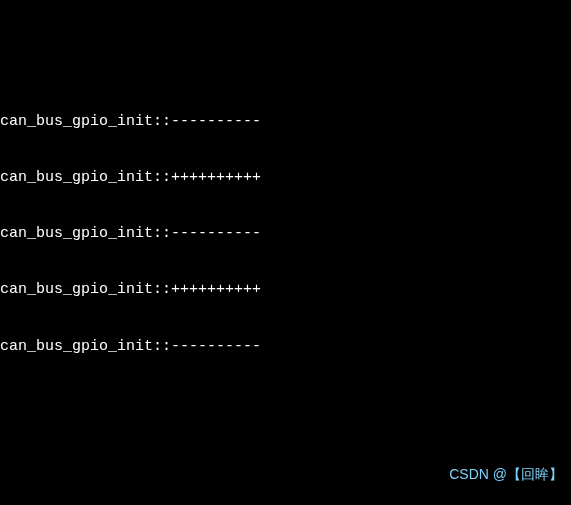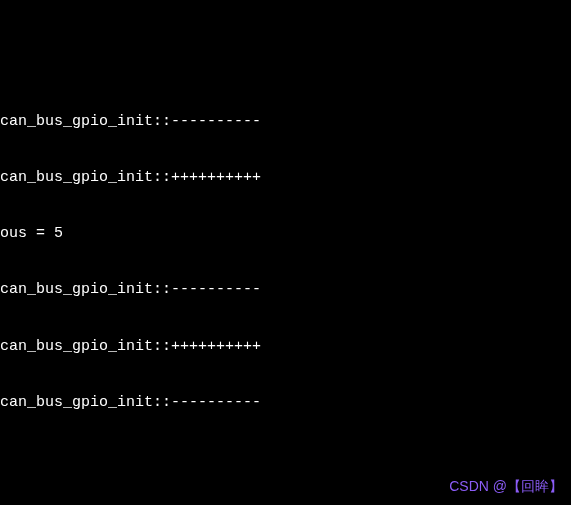--- a/index.html
+++ b/index.html
@@ -21,39 +21,38 @@
     }
     .terminal {
       padding: 0;
     }
     .line {
       display: block;
       min-height: 1.25em;
     }
     .watermark {
       position: absolute;
-      bottom: 10px;
+      bottom: 22px;
       right: 8px;
-      color: #8b5cf6;
+      color: #7dd3fc;
       font-size: 14px;
       font-family: Arial, sans-serif;
       white-space: nowrap;
       pointer-events: none;
       margin-left: 36px;
     }
   </style>
 </head>
 <body>
 
 
 
 <div class="terminal">
   <span class="line">can_bus_gpio_init::----------</span>
   <span class="line">can_bus_gpio_init::++++++++++</span>
-  <span class="line">ous = 5</span>
   <span class="line">can_bus_gpio_init::----------</span>
   <span class="line">can_bus_gpio_init::++++++++++</span>
   <span class="line">can_bus_gpio_init::----------</span>
   
   
   
   
   
   
   

